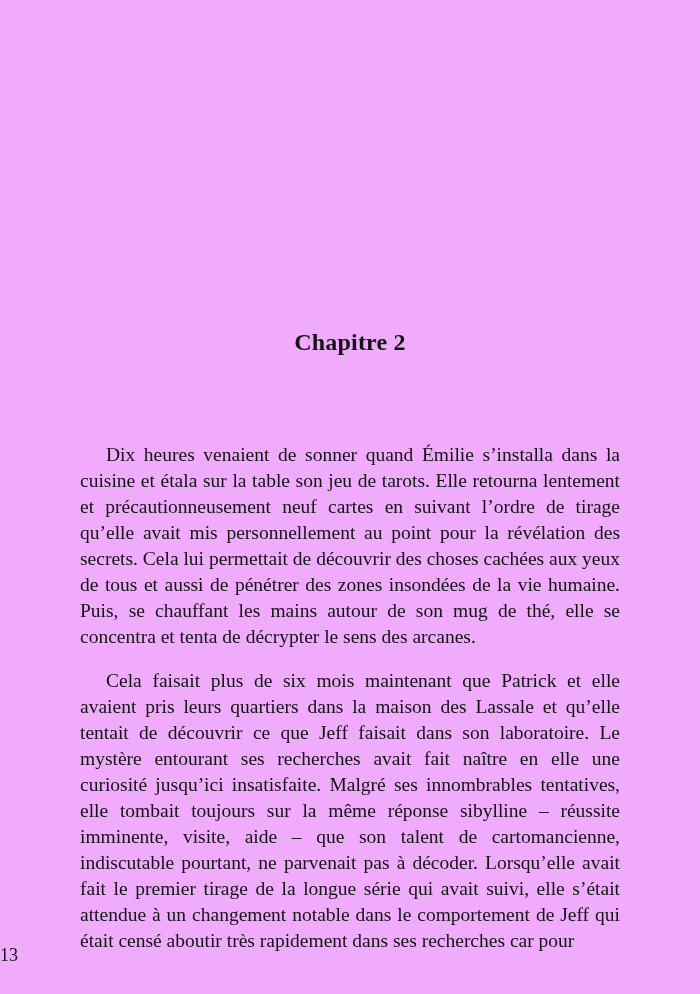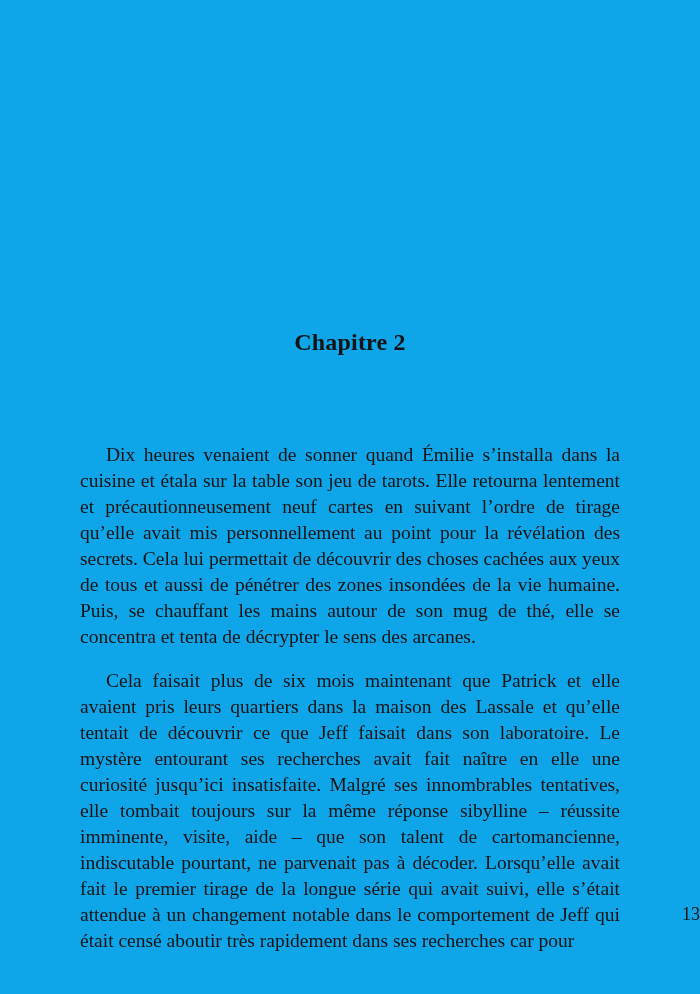--- a/index.html
+++ b/index.html
@@ -5,21 +5,21 @@
   html, body {
     margin: 0;
     padding: 0;
     background: #ffffff;
   }
   .page {
     position: relative;
     width: 700px;
     height: 994px;
     margin: 0 auto;
-    background: #0ea5e9;
+    background: #f0abfc;
     color: #141414;
     font-family: "Liberation Serif", "DejaVu Serif", serif;
     overflow: hidden;
     box-sizing: border-box;
   }
   .chapter-title {
     margin: 0;
     padding-top: 327px;
     text-align: center;
     font-size: 24px;
@@ -35,24 +35,24 @@
     font-size: 19.5px;
     line-height: 26px;
     text-align: justify;
     text-justify: inter-word;
     text-indent: 26px;
     hyphens: none;
     -webkit-hyphens: none;
   }
   .page-number {
     position: absolute;
-    top: 903px;
+    top: 944px;
     left: 0;
     width: 100%;
-    text-align: right;
+    text-align: left;
     font-size: 18px;
     line-height: 22px;
   }
 </style>
 </head>
 <body>
 
 <div class="page">
 
   <h1 class="chapter-title">Chapitre 2</h1>

